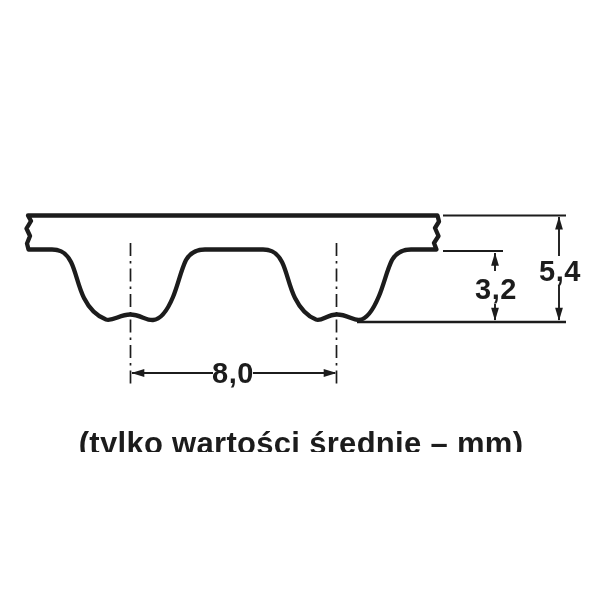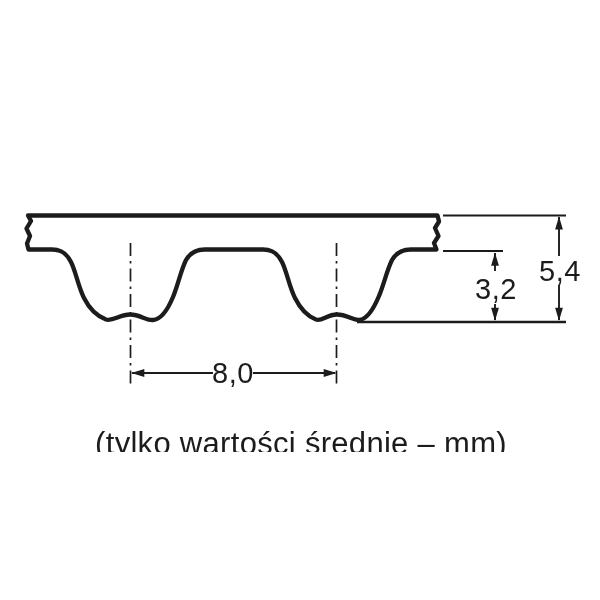--- a/index.html
+++ b/index.html
@@ -7,20 +7,21 @@
   body {
     width: 600px; height: 600px;
     background: var(--background);
     font-family: "Liberation Sans", sans-serif;
   }
   .stage {
     position: relative;
     width: 600px; height: 452px;
     background: var(--background);
     overflow: hidden;
+    font-weight: bold;
   }
   svg.drawing { position: absolute; left: 0; top: 0; color: var(--line); }
   .profile {
     fill: none; stroke: currentColor; stroke-width: 4.3;
     stroke-linejoin: round; stroke-linecap: round;
   }
   .thin  { fill: none; stroke: currentColor; stroke-width: 1.9; }
   .ref   { fill: none; stroke: currentColor; stroke-width: 2.4; }
   .cl    { fill: none; stroke: currentColor; stroke-width: 1.7;
            stroke-dasharray: 13 5 2.5 5; }

